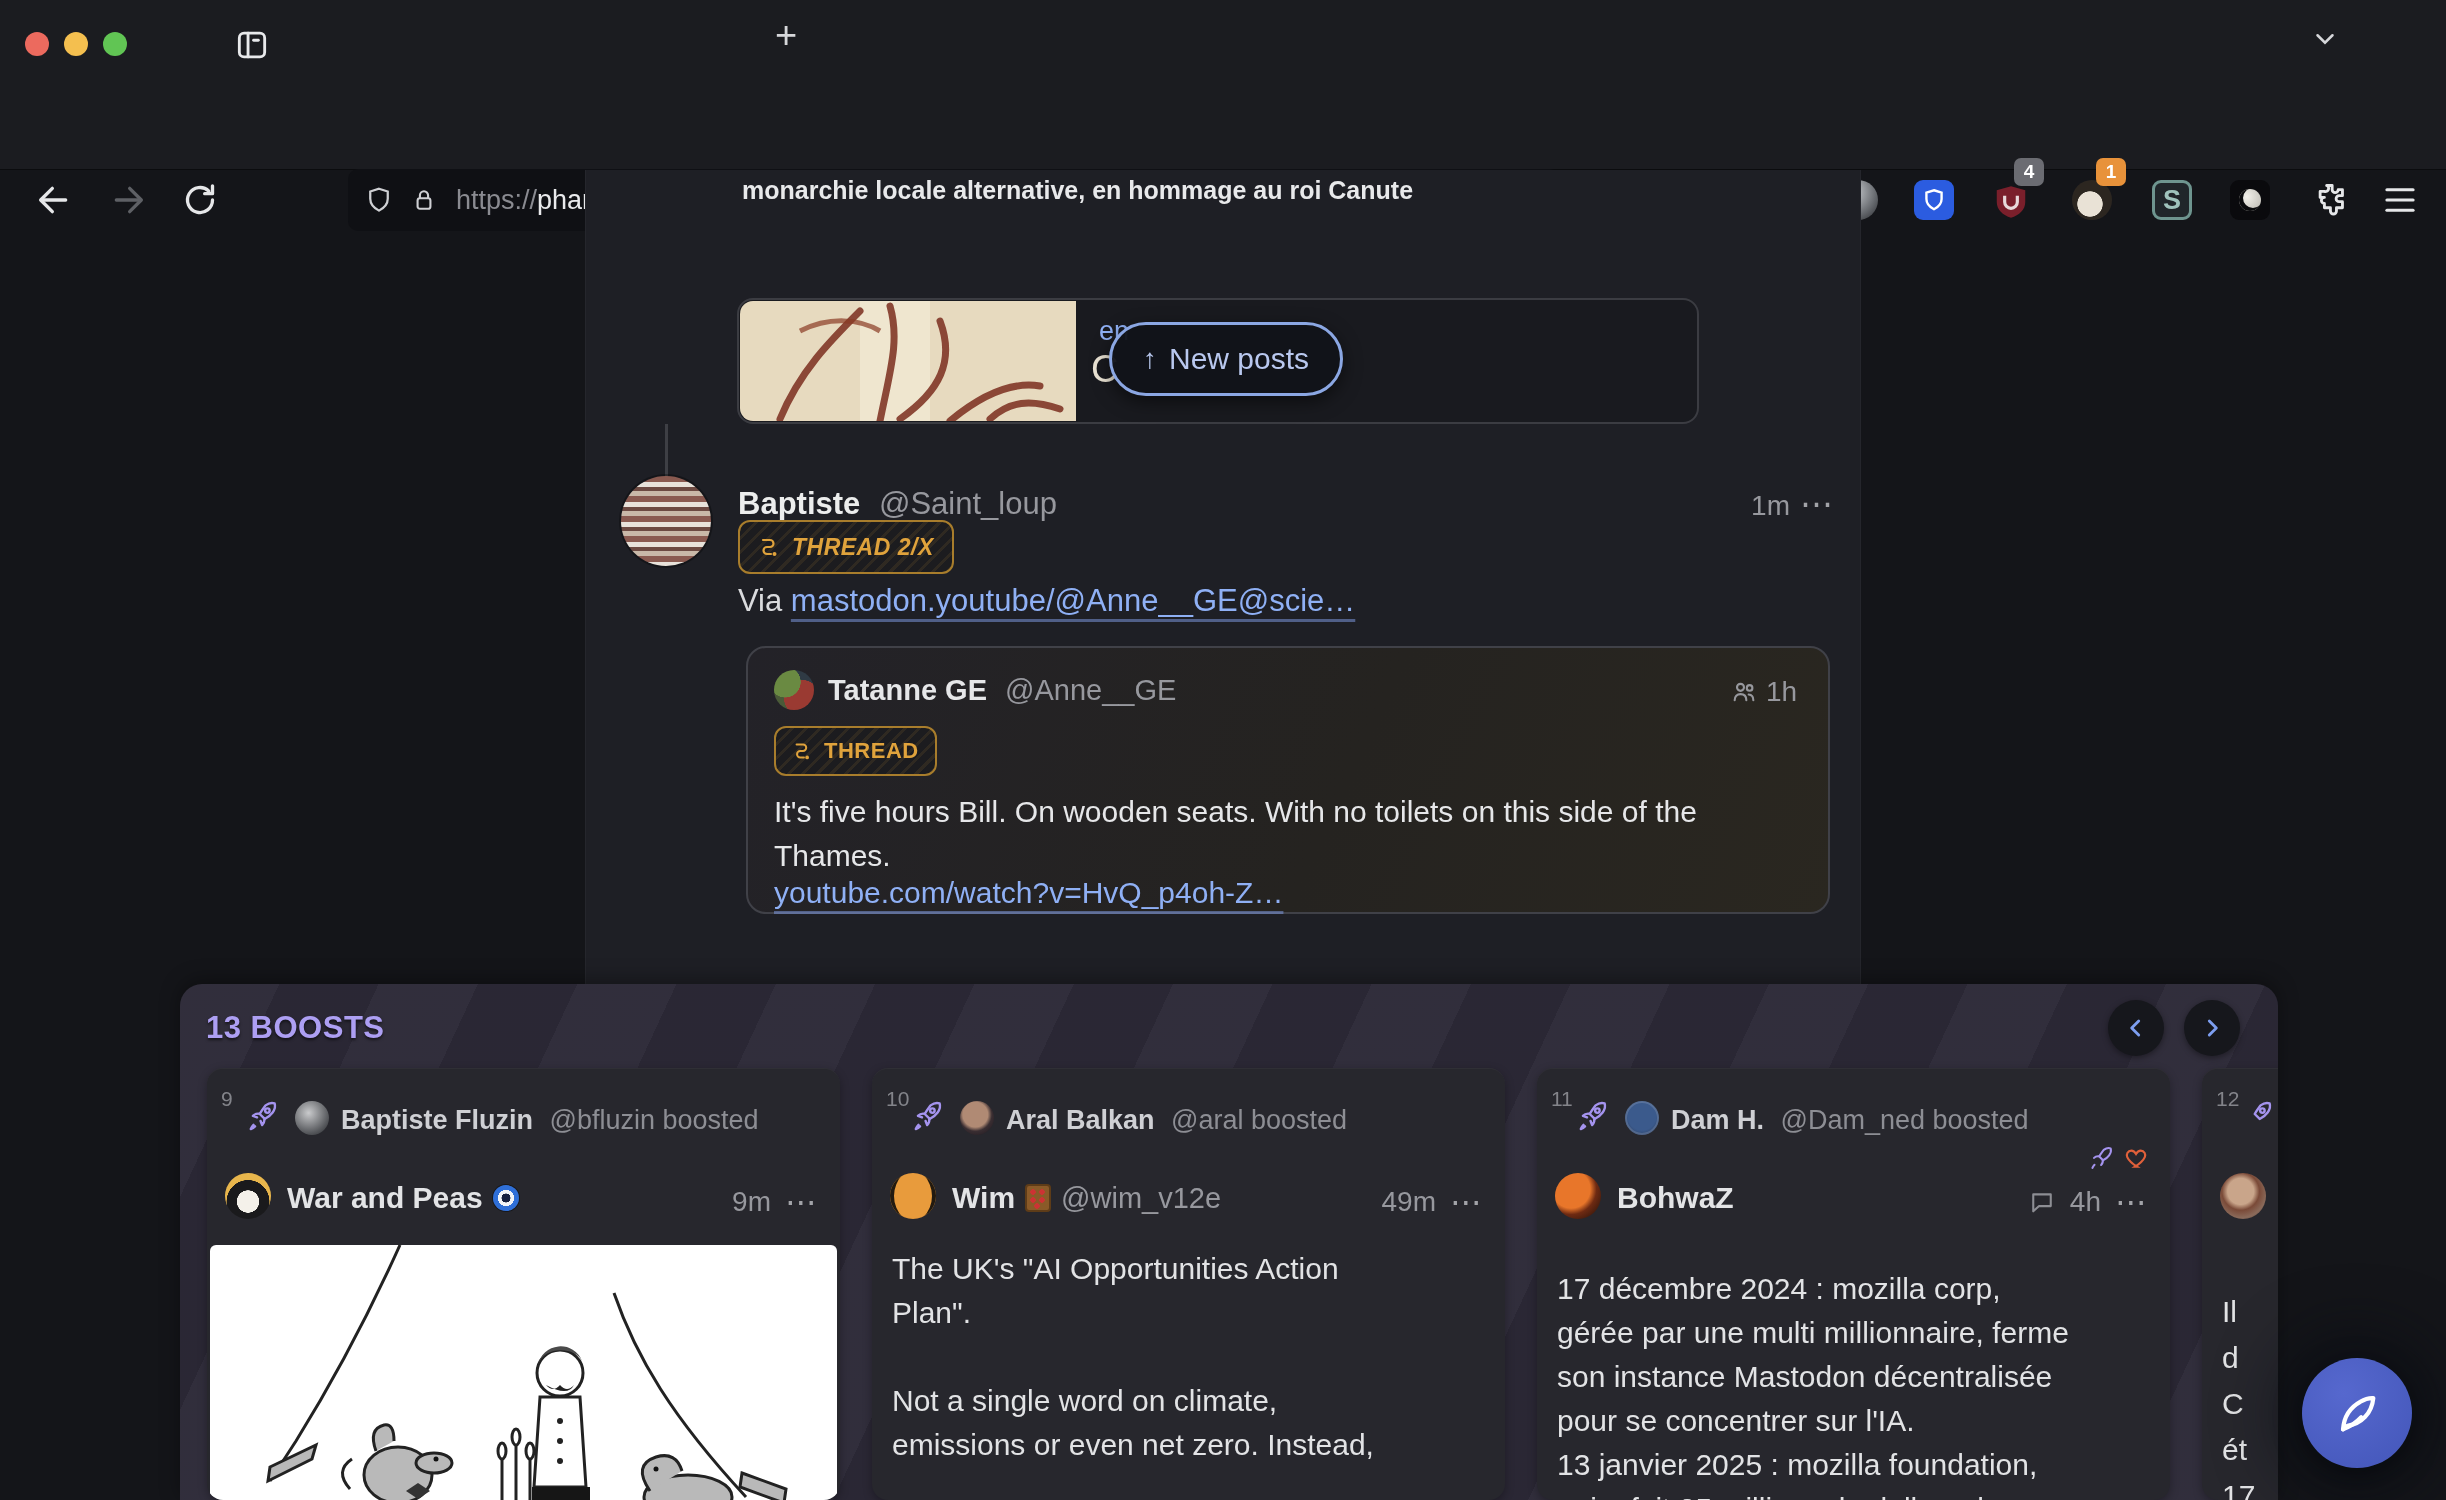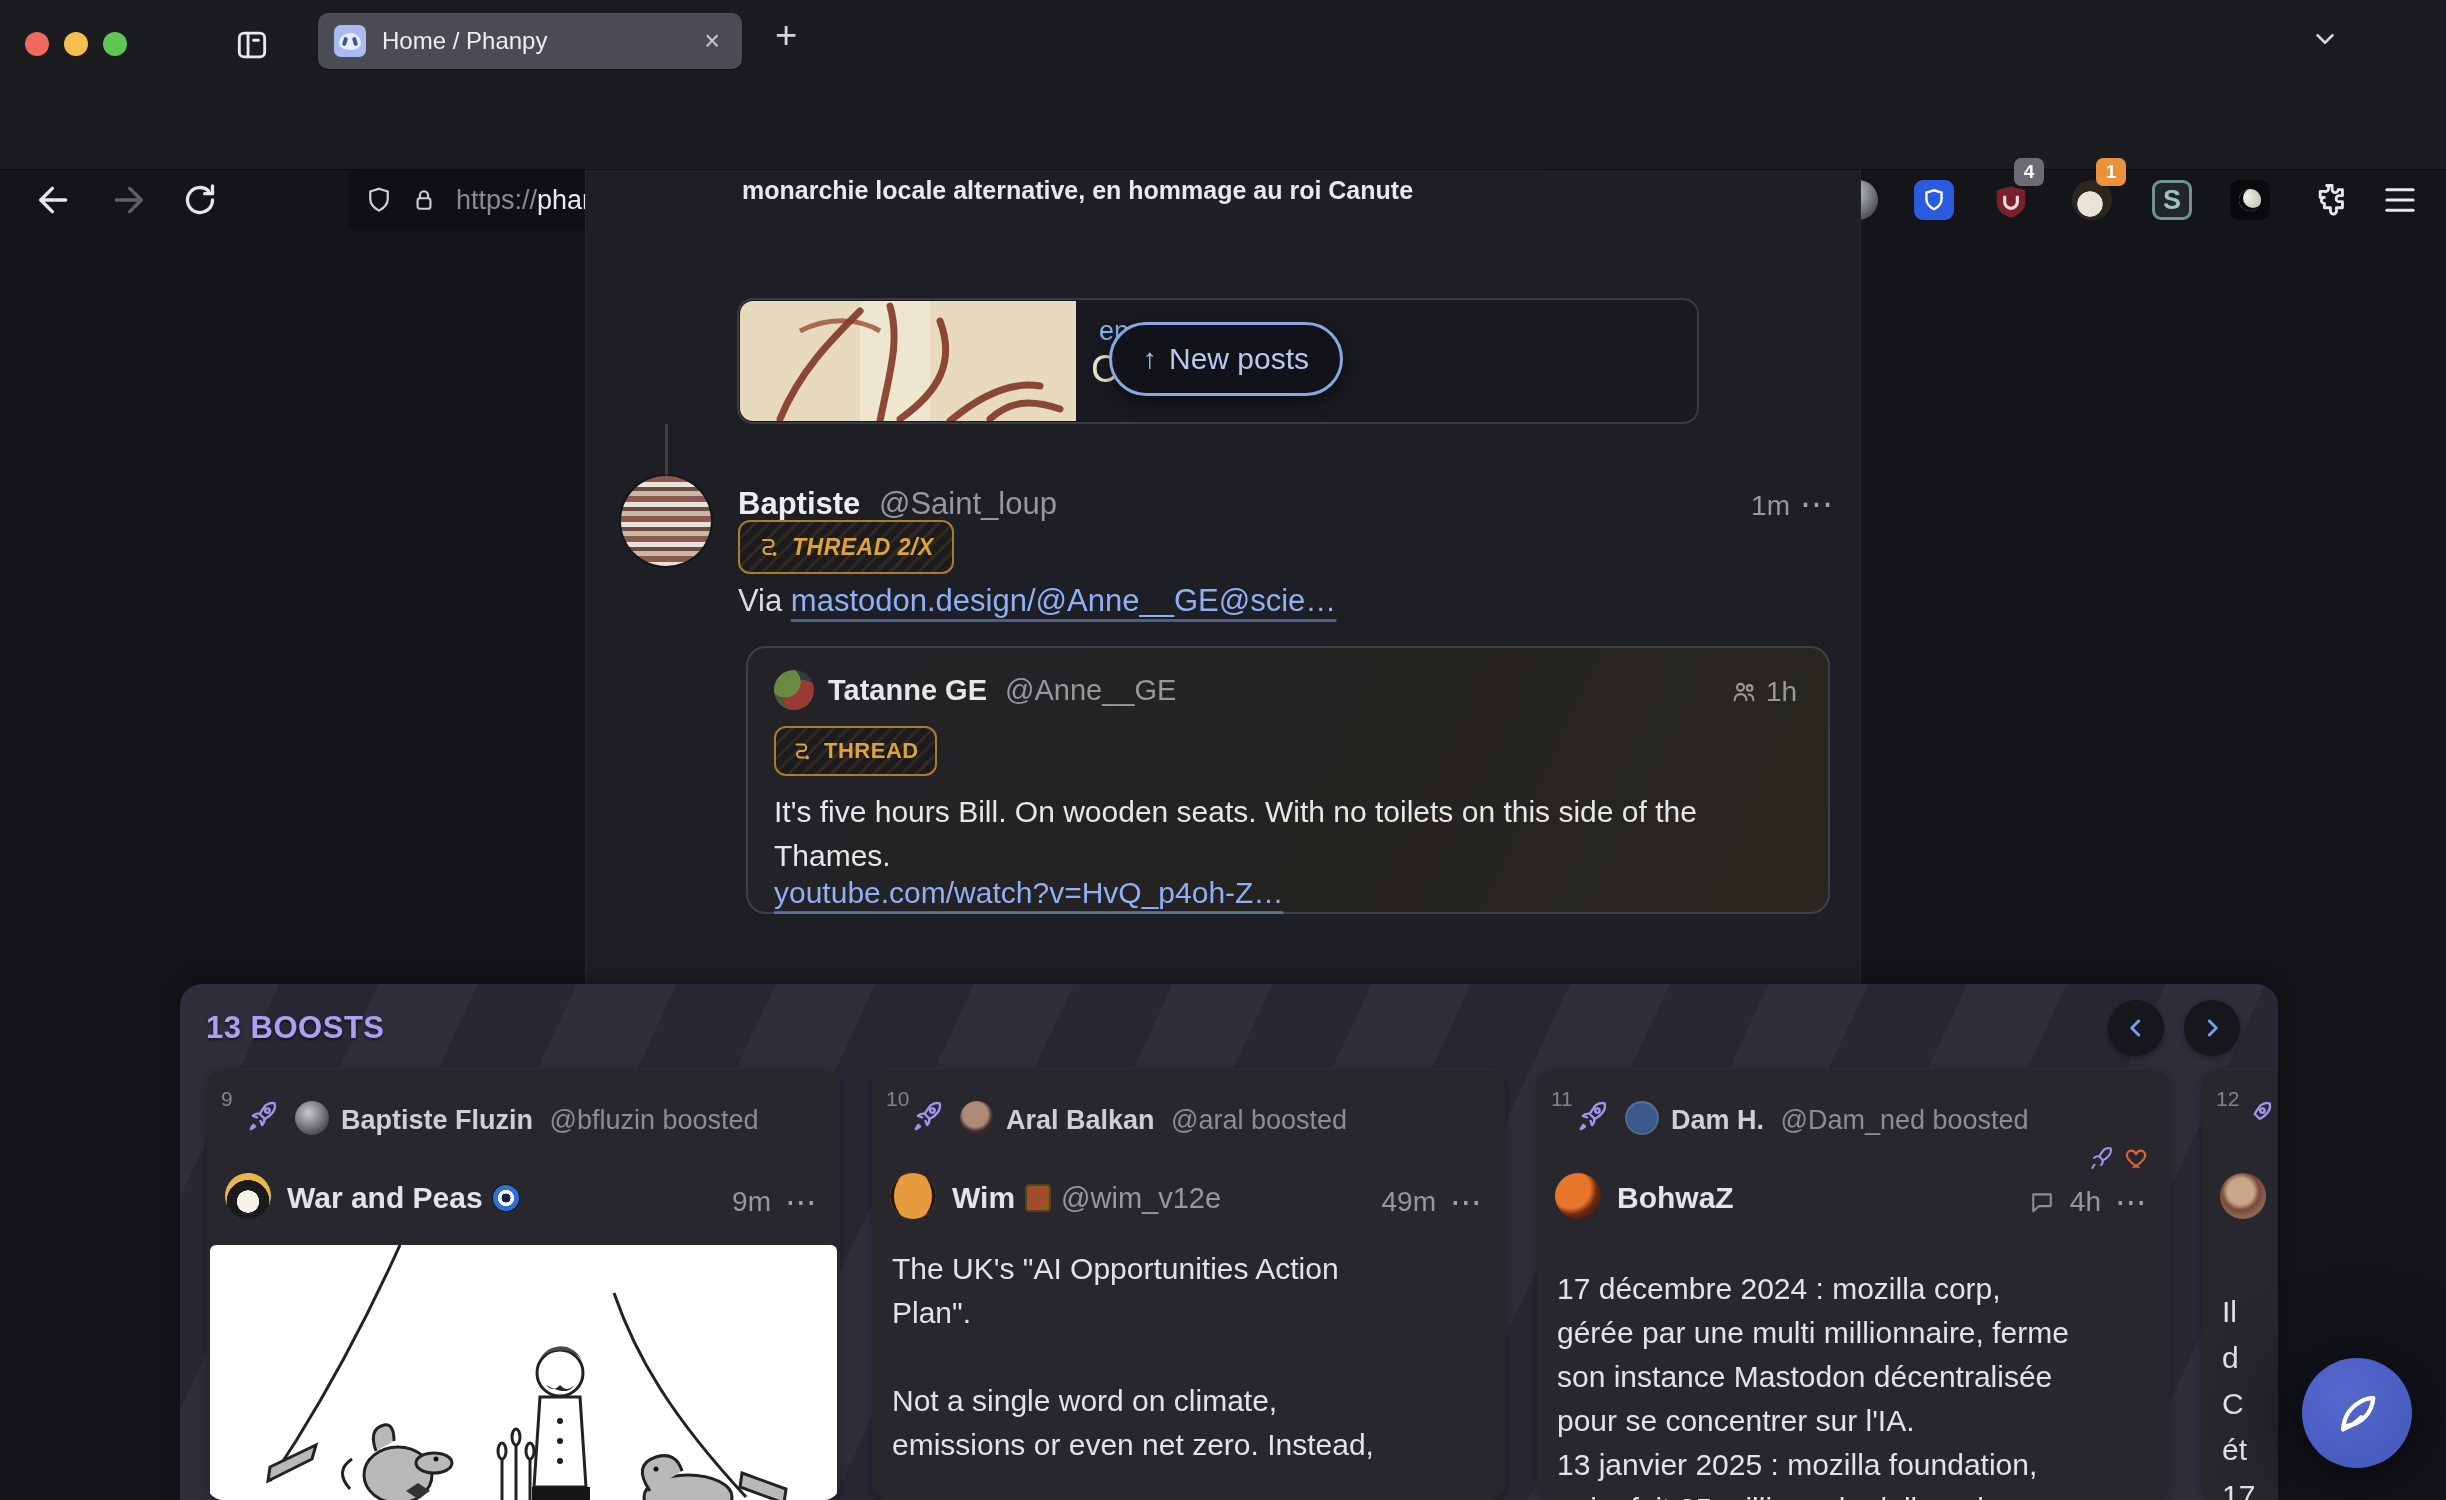--- a/index.html
+++ b/index.html
@@ -75,29 +75,20 @@
       <div class="light" style="background:#f4bf4f;"></div>
       <div class="light" style="background:#61c554;"></div>
     </div>
     <div class="abs" style="left:233px;top:26px;">
       <svg width="38" height="38" viewBox="0 0 24 24" fill="none" stroke="#e8e9eb" stroke-width="1.8" stroke-linecap="round">
         <rect x="4" y="4.5" width="16" height="15" rx="3"></rect>
           <line x1="9.5" y1="4.5" x2="9.5" y2="19.5"></line>
           <line x1="13" y1="9" x2="16" y2="9"></line>
       </svg>
     </div>
-    <div class="tab">
-      <div class="favicon">
-        <div class="trunk"></div>
-        <div class="eye" style="left:9px;top:12px;transform:rotate(18deg);"></div>
-        <div class="eye" style="left:19px;top:12px;transform:rotate(-18deg);"></div>
-      </div>
-      <div class="tab-title">Home / Phanpy</div>
-      <div class="tab-close">×</div>
-    </div>
     <div class="abs newtab" style="left:775px;top:16px;">+</div>
     <div class="abs" style="left:2310px;top:24px;">
       <svg width="30" height="30" viewBox="0 0 24 24" fill="none" stroke="#d6d7da" stroke-width="2" stroke-linecap="round">
           <path d="M6 9l6 6 6-6"></path>
         </svg>
     </div>
   </div>
 
   <div class="toolbar">
     <div class="abs" style="left:34px;top:110px;">
@@ -226,21 +217,21 @@
 
   <div class="abs tbadge" style="left:738px;top:520px;height:54px;padding:0 18px;font-size:23px;letter-spacing:.5px;font-style:italic;">
     <svg width="24" height="24" viewBox="0 0 24 24" fill="none" stroke="currentColor" stroke-width="2.2" stroke-linecap="round">
         <path d="M5 5h7a3.5 3.5 0 0 1 0 7H9a3.5 3.5 0 0 0 0 7h4"></path>
         <circle cx="16.5" cy="19" r="2" fill="currentColor" stroke="none"></circle>
       </svg>
     <span>THREAD 2/X</span>
   </div>
 
   <div class="abs" style="left:738px;top:583px;font-size:31px;color:#dadbde;white-space:nowrap;">
-    <span>Via </span><span class="link">mastodon.design/@Anne__GE@scie…</span>
+    <span>Via </span><span class="link">mastodon.youtube/@Anne__GE@scie…</span>
   </div>
 
   <div class="quote-card">
     <div class="abs avatar av-tatanne" style="left:26px;top:22px;width:40px;height:40px;"></div>
     <div class="abs" style="left:80px;top:26px;font-size:29px;white-space:nowrap;">
       <span class="name" style="color:#e6e7e9;">Tatanne GE</span>
       <span class="handle" style="margin-left:10px;">@Anne__GE</span>
     </div>
     <div class="abs" style="left:982px;top:30px;">
       <svg width="28" height="28" viewBox="0 0 24 24" fill="none" stroke="#97989d" stroke-width="1.8" stroke-linecap="round">

